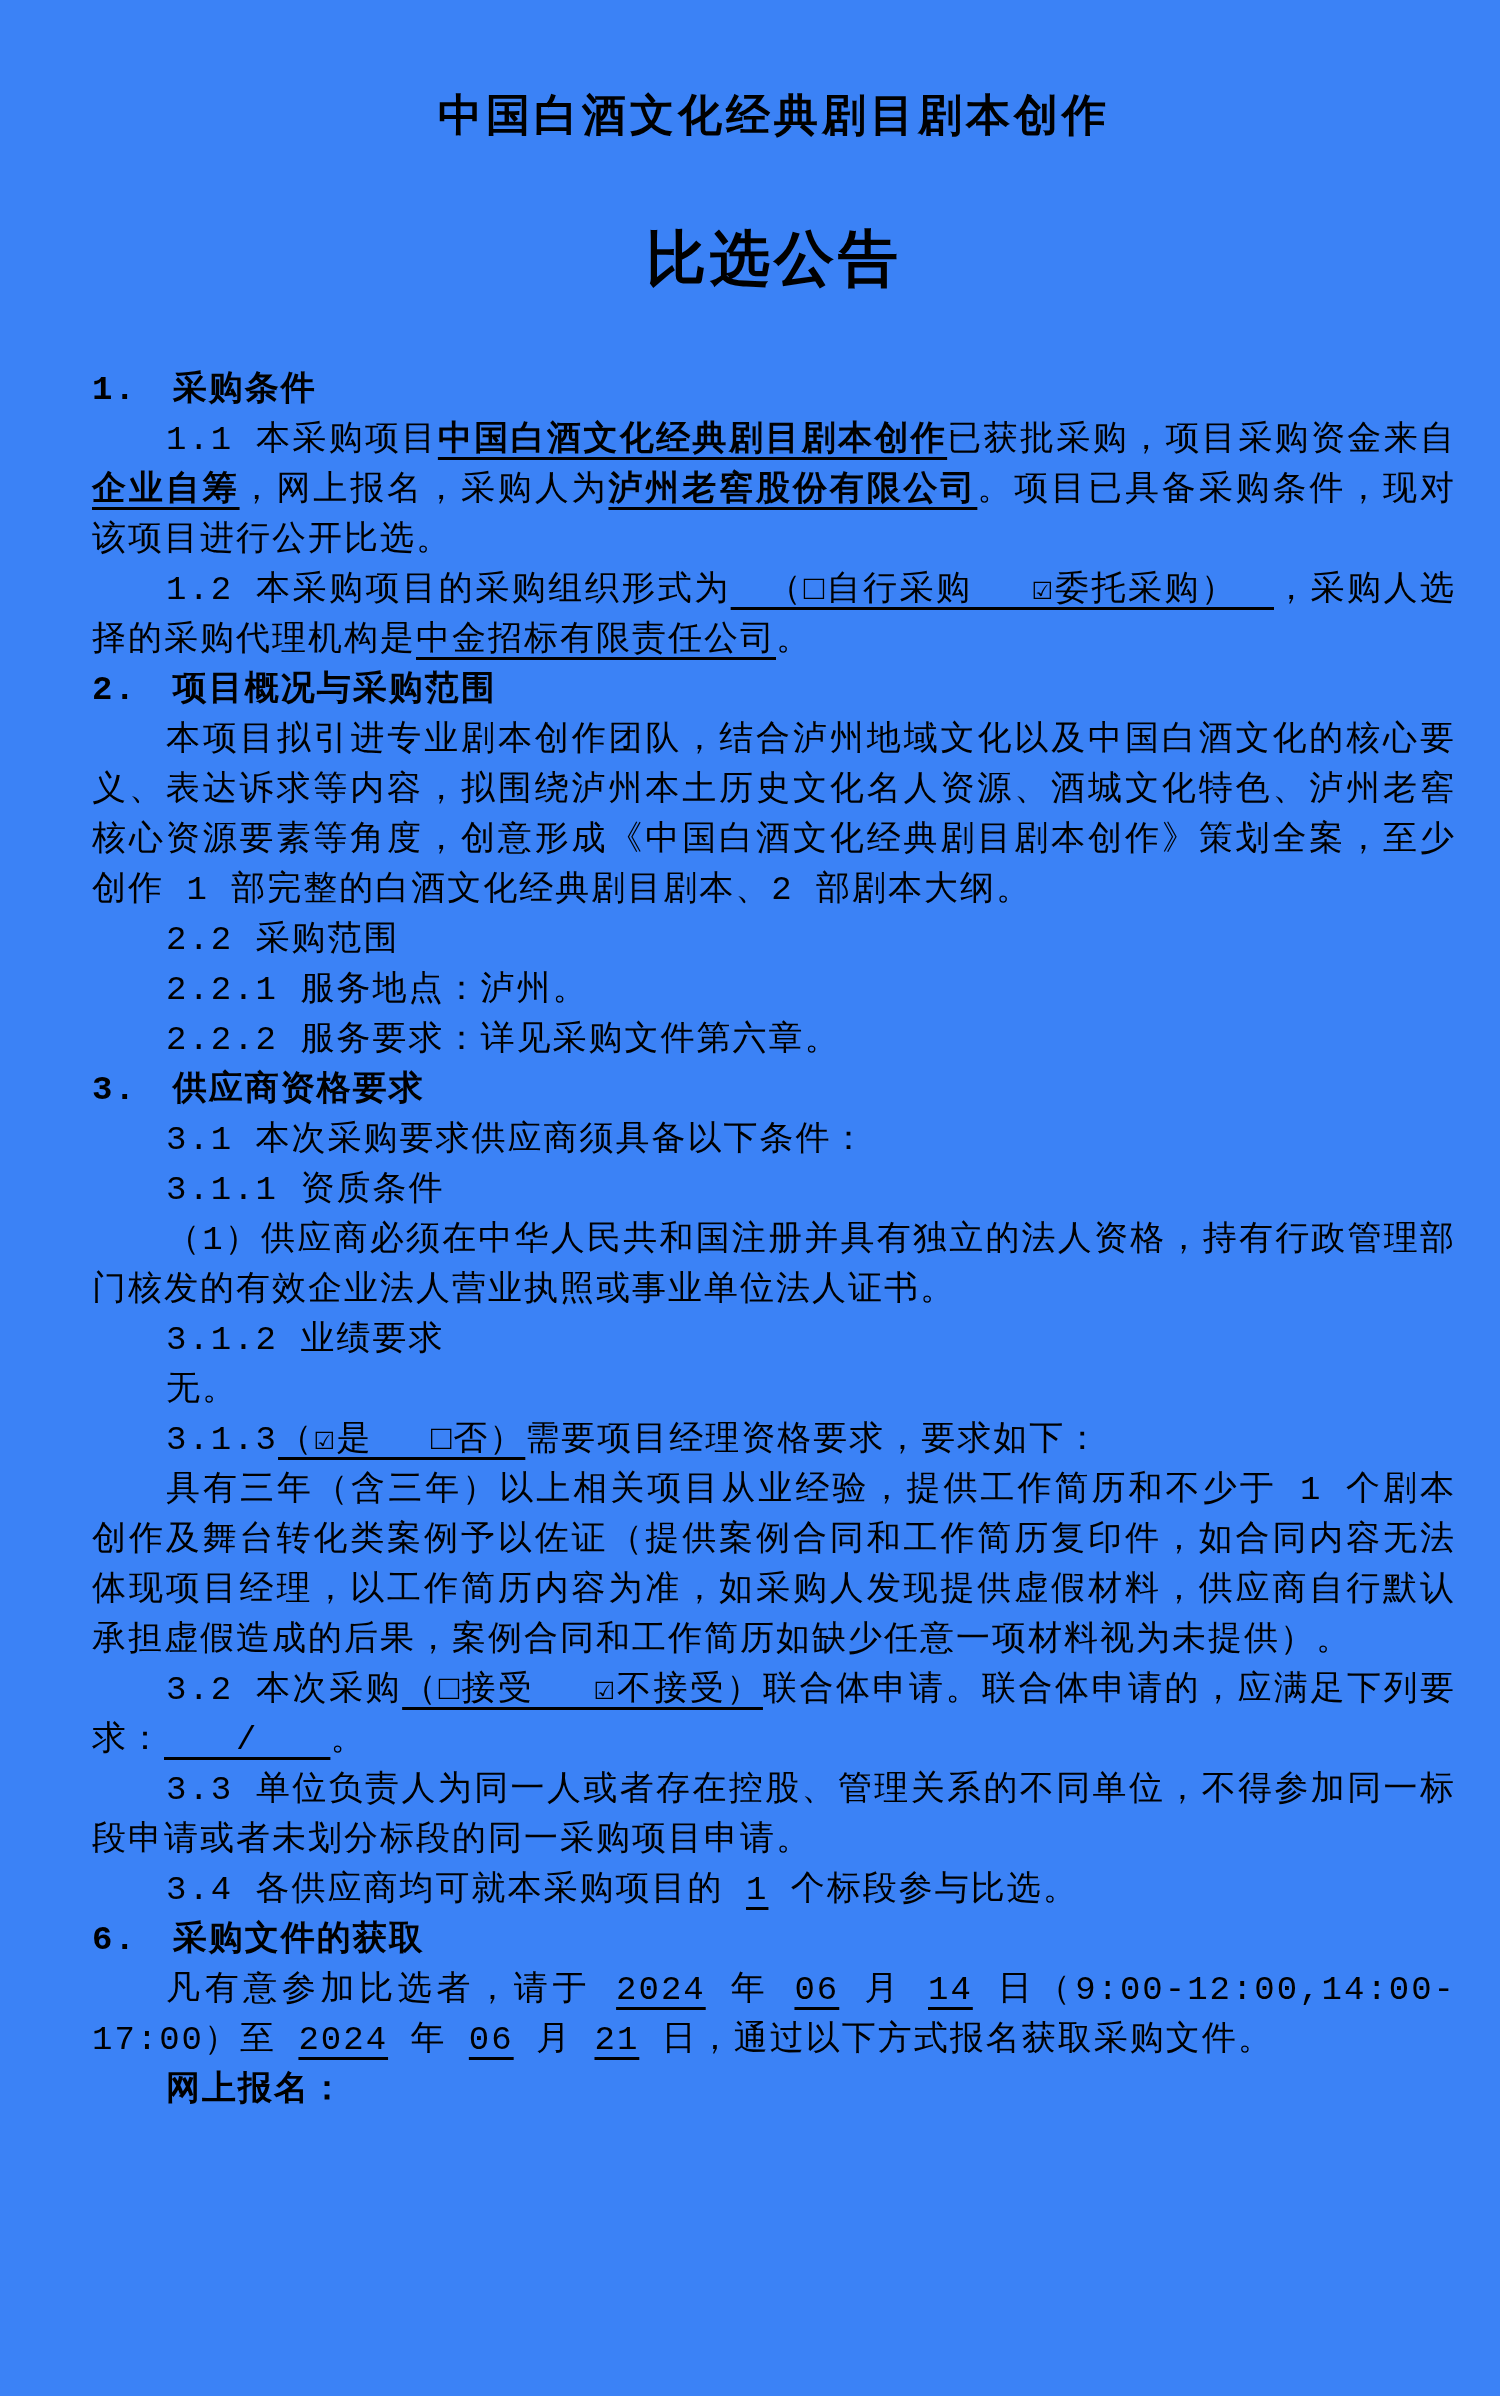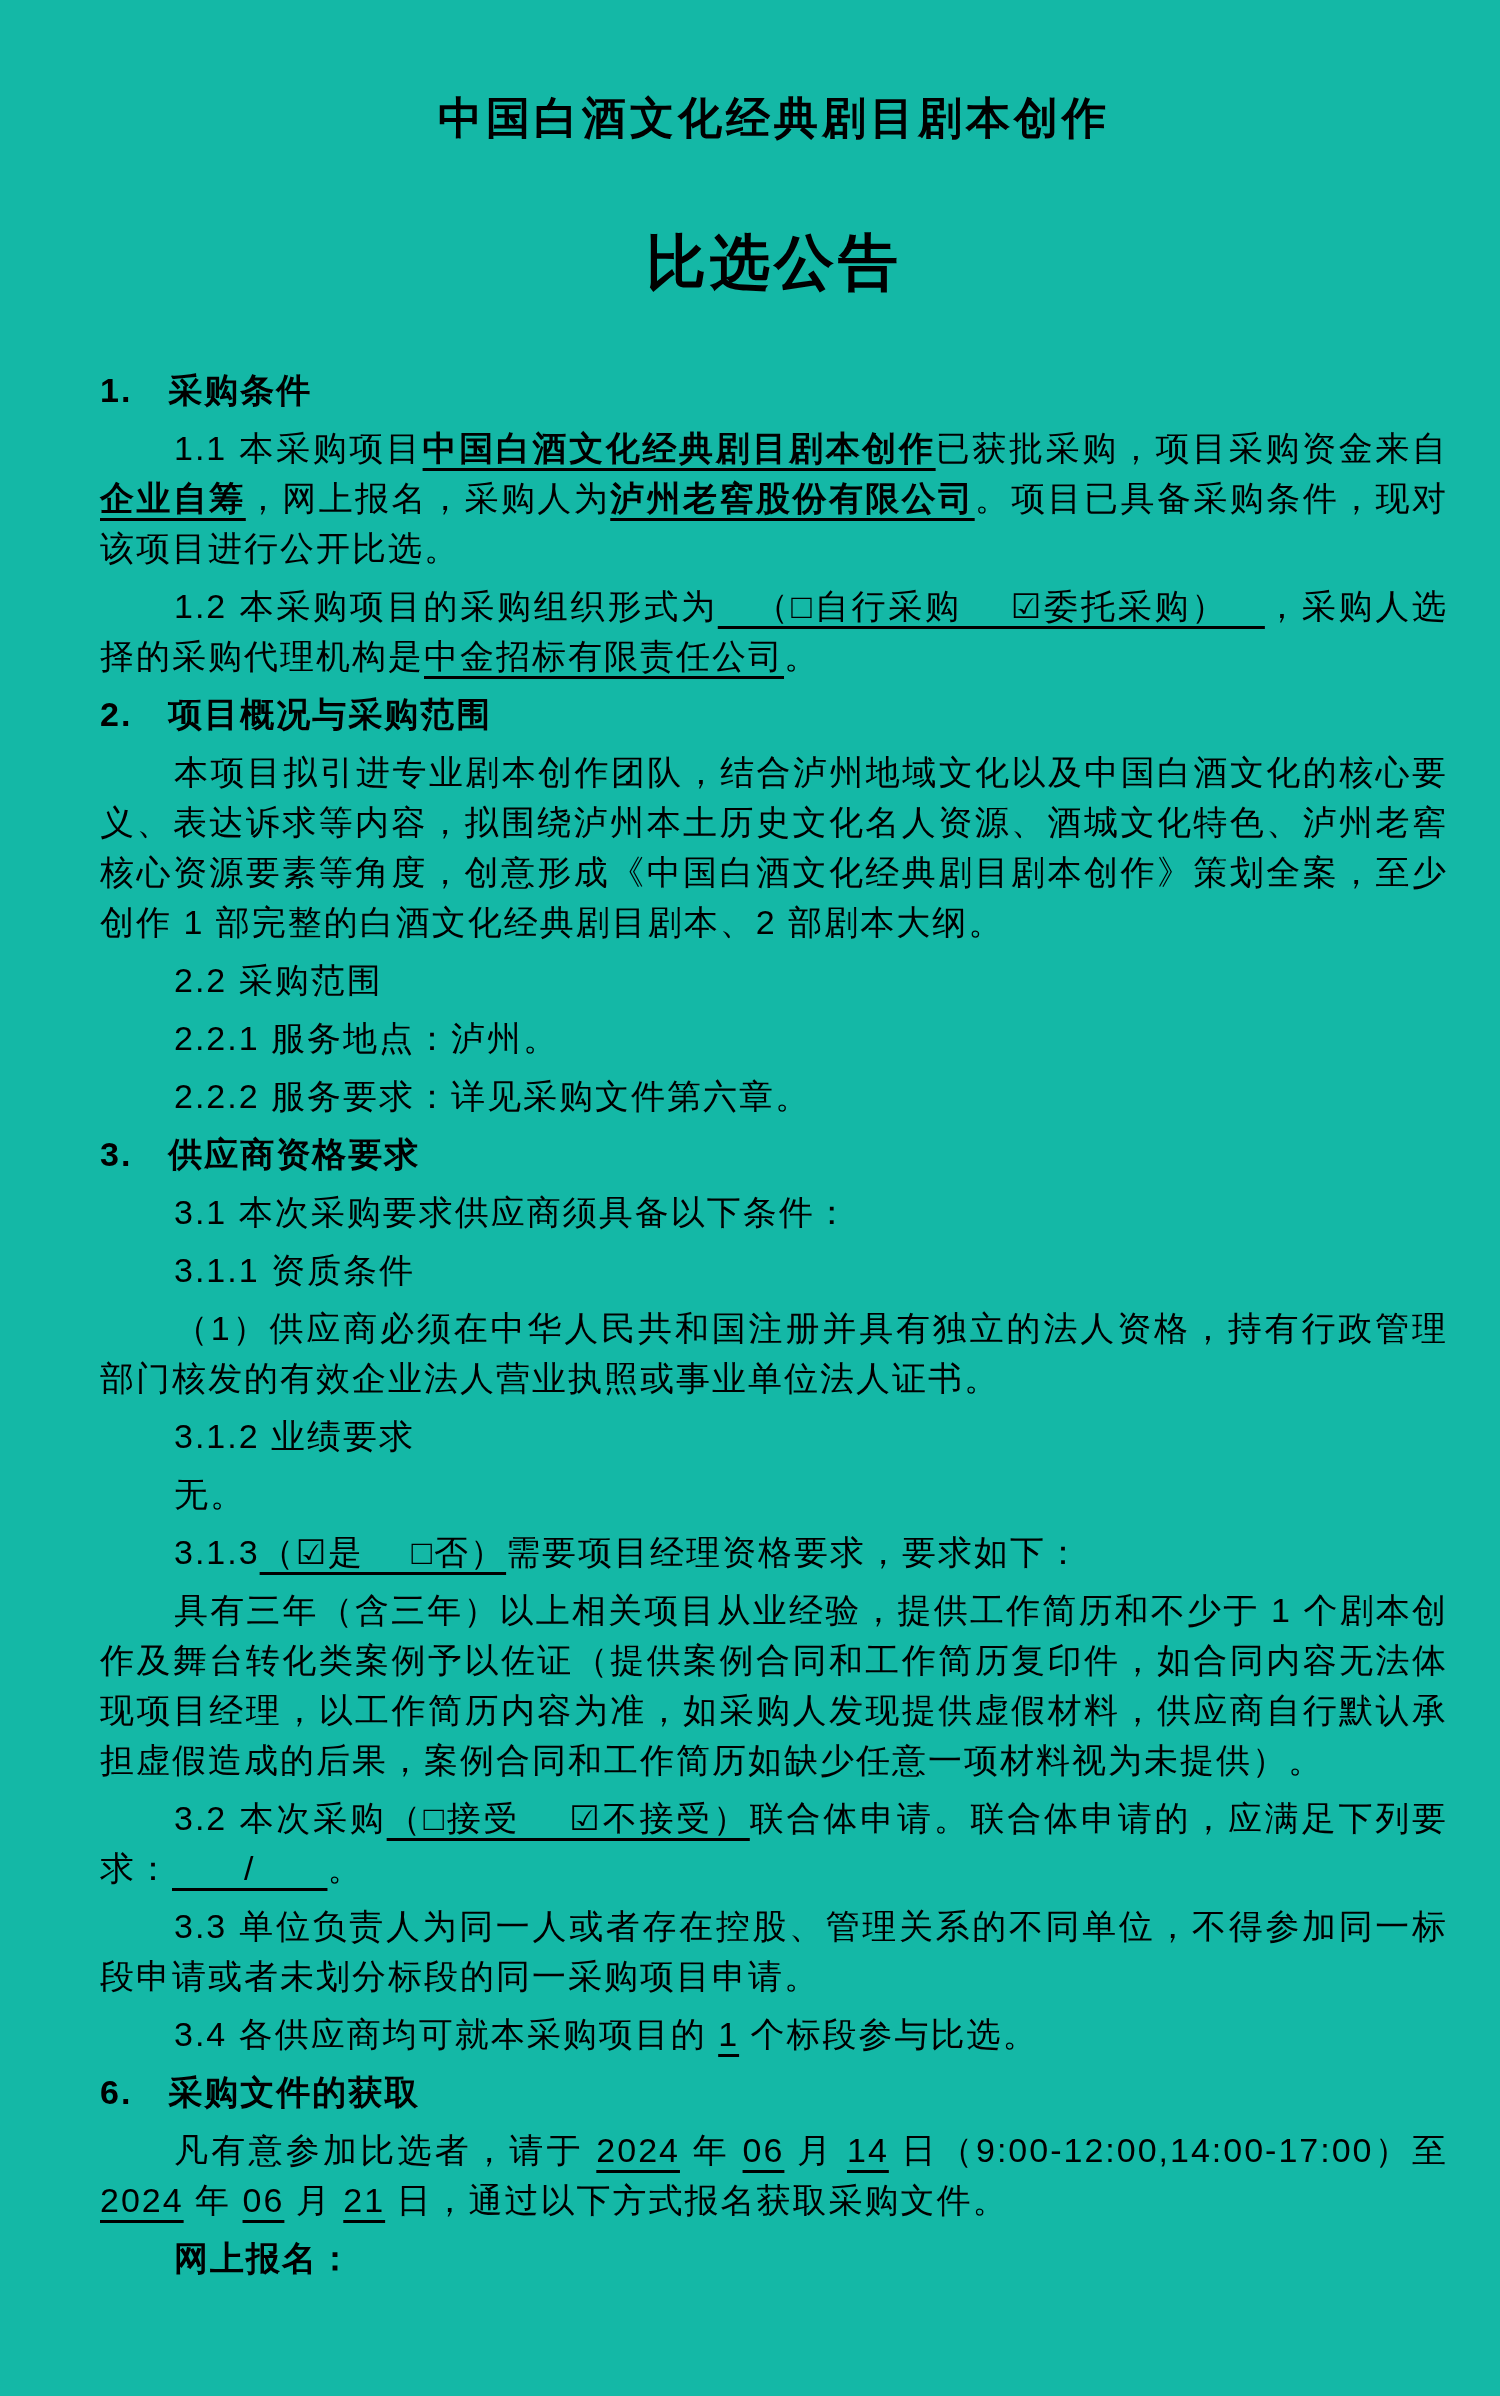--- a/index.html
+++ b/index.html
@@ -1,25 +1,25 @@
 <!DOCTYPE html>
 <html><head>
 <meta charset="utf-8">
 <style>
   html,body{margin:0;padding:0;background:#ffffff;}
   .page{
     width:1500px;height:2396px;box-sizing:border-box;
-    padding:92px 44px 0 92px;background:#14b8a6;color:#000;
-    font-family:Liberation Sans, sans-serif;
+    padding:92px 44px 0 92px;background:#3b82f6;color:#000;
+    font-family:Liberation Mono, monospace;
     font-size:34px;line-height:50px;letter-spacing:2px;
     overflow:hidden;
   }
   .title{margin:0;text-align:center;font-size:44px;line-height:52px;font-weight:700;letter-spacing:4px;}
   .subtitle{margin:93px 0 76px;text-align:center;font-size:60px;line-height:52px;font-weight:700;letter-spacing:4px;}
-  p{margin:8px;text-align:justify;}
+  p{margin:0;text-align:justify;}
   .h1{font-weight:700;text-align:left;}
   .indent{text-indent:74px;}
   .b{font-weight:700;}
   .u{text-decoration:underline;text-decoration-thickness:2.5px;text-underline-offset:8px;}
   .b.u{text-decoration-thickness:3px;}
 </style>
 </head>
 <body>
 
 <div class="page">

